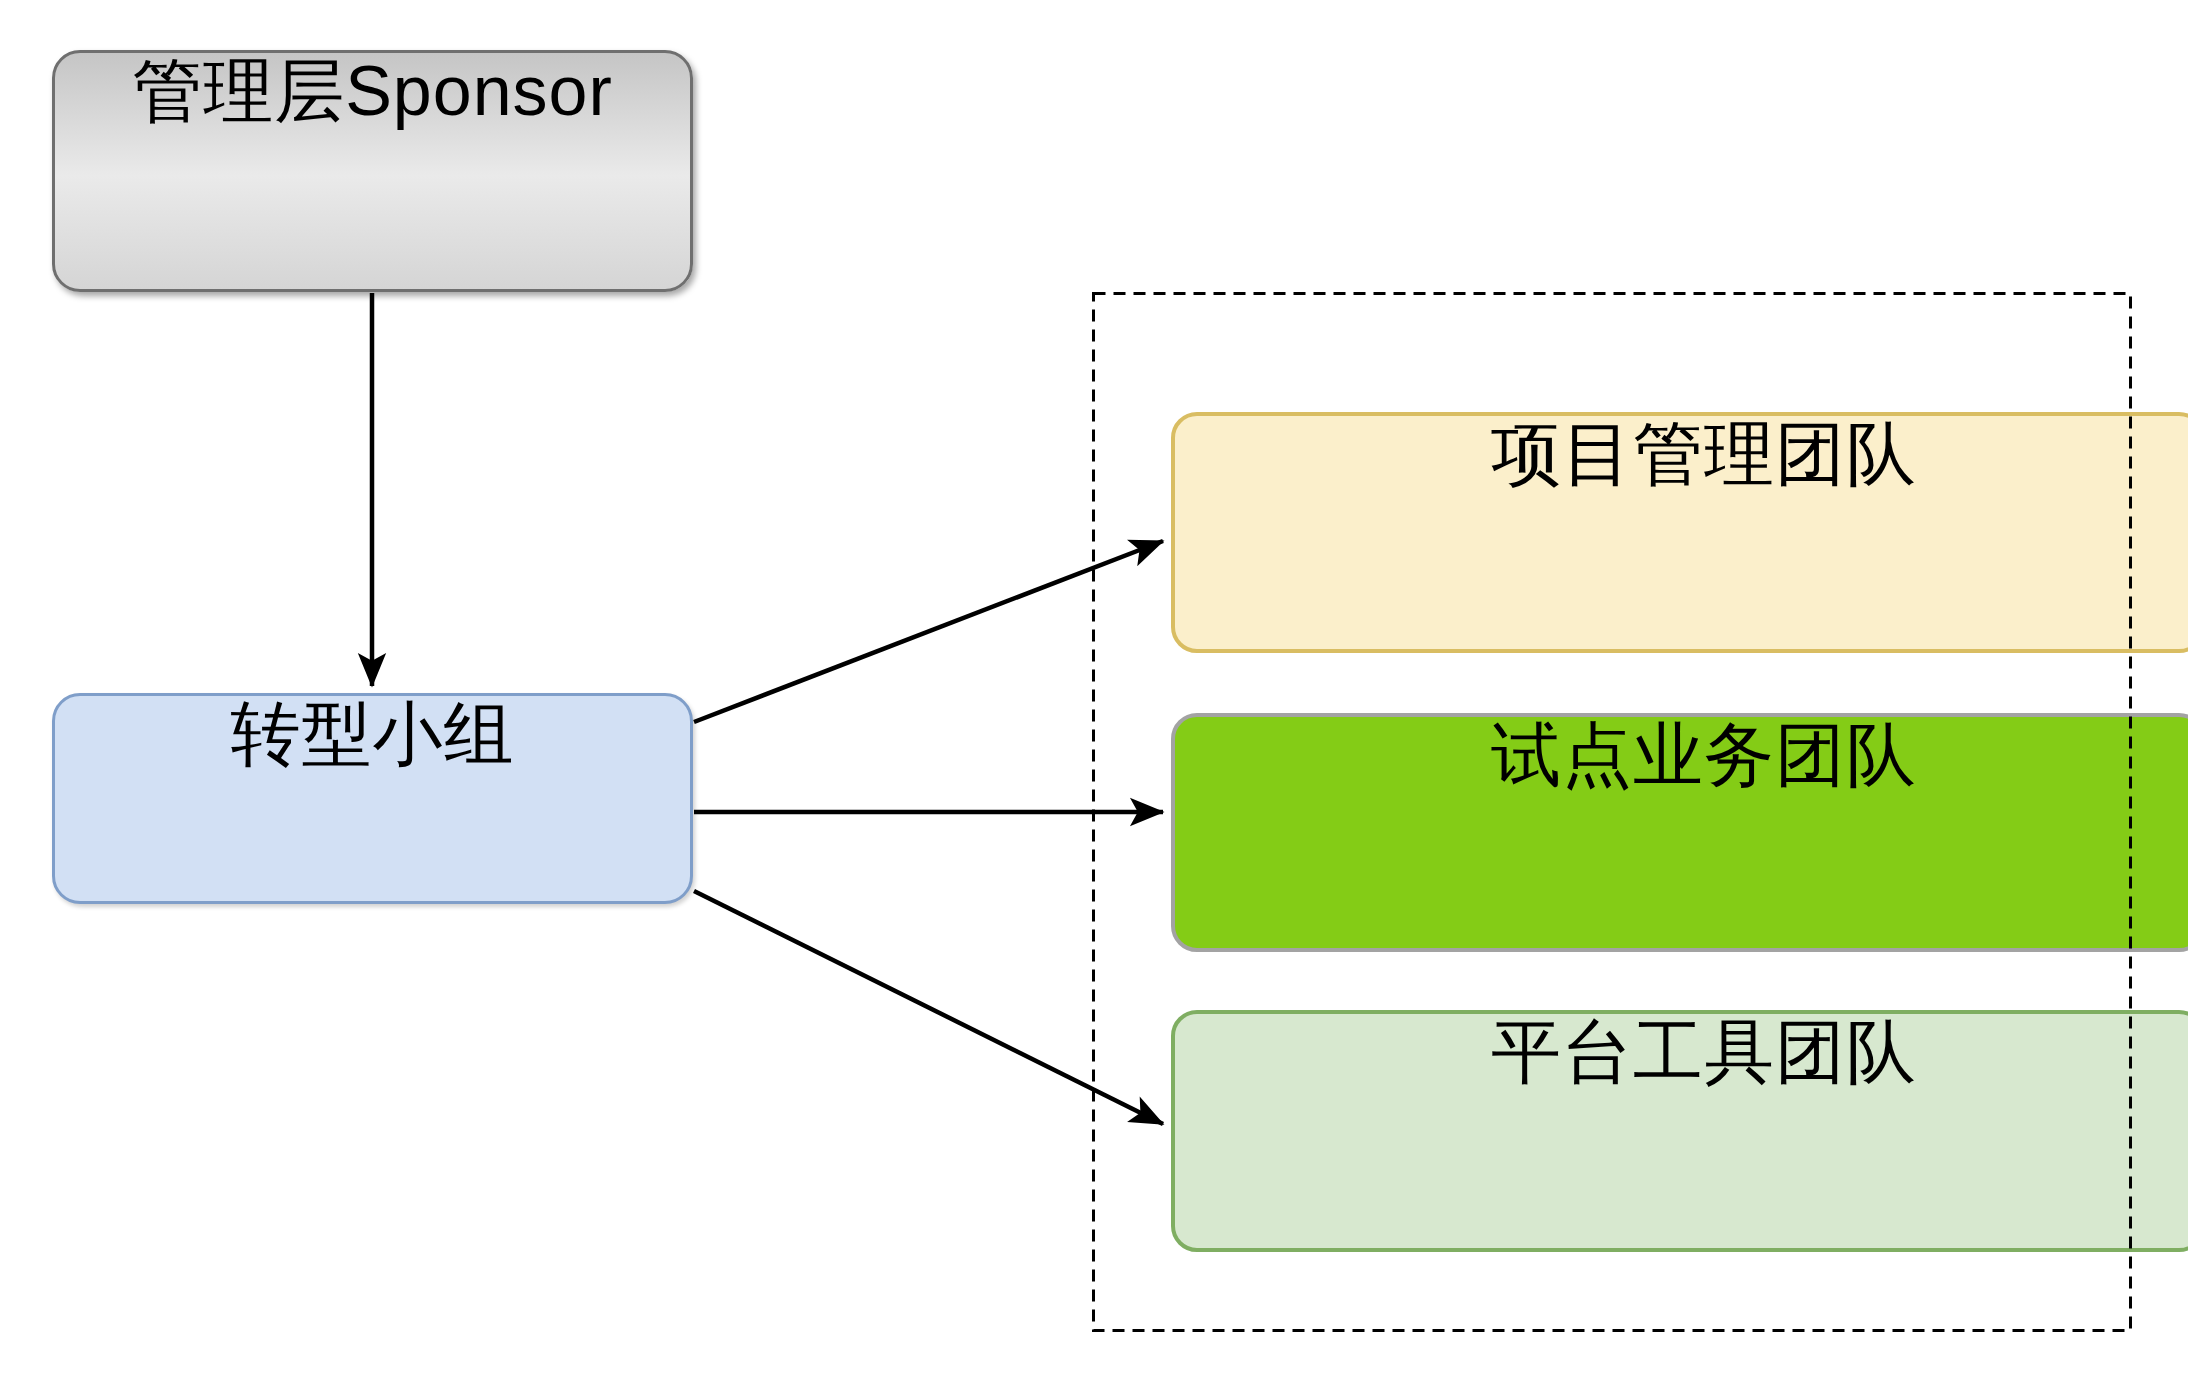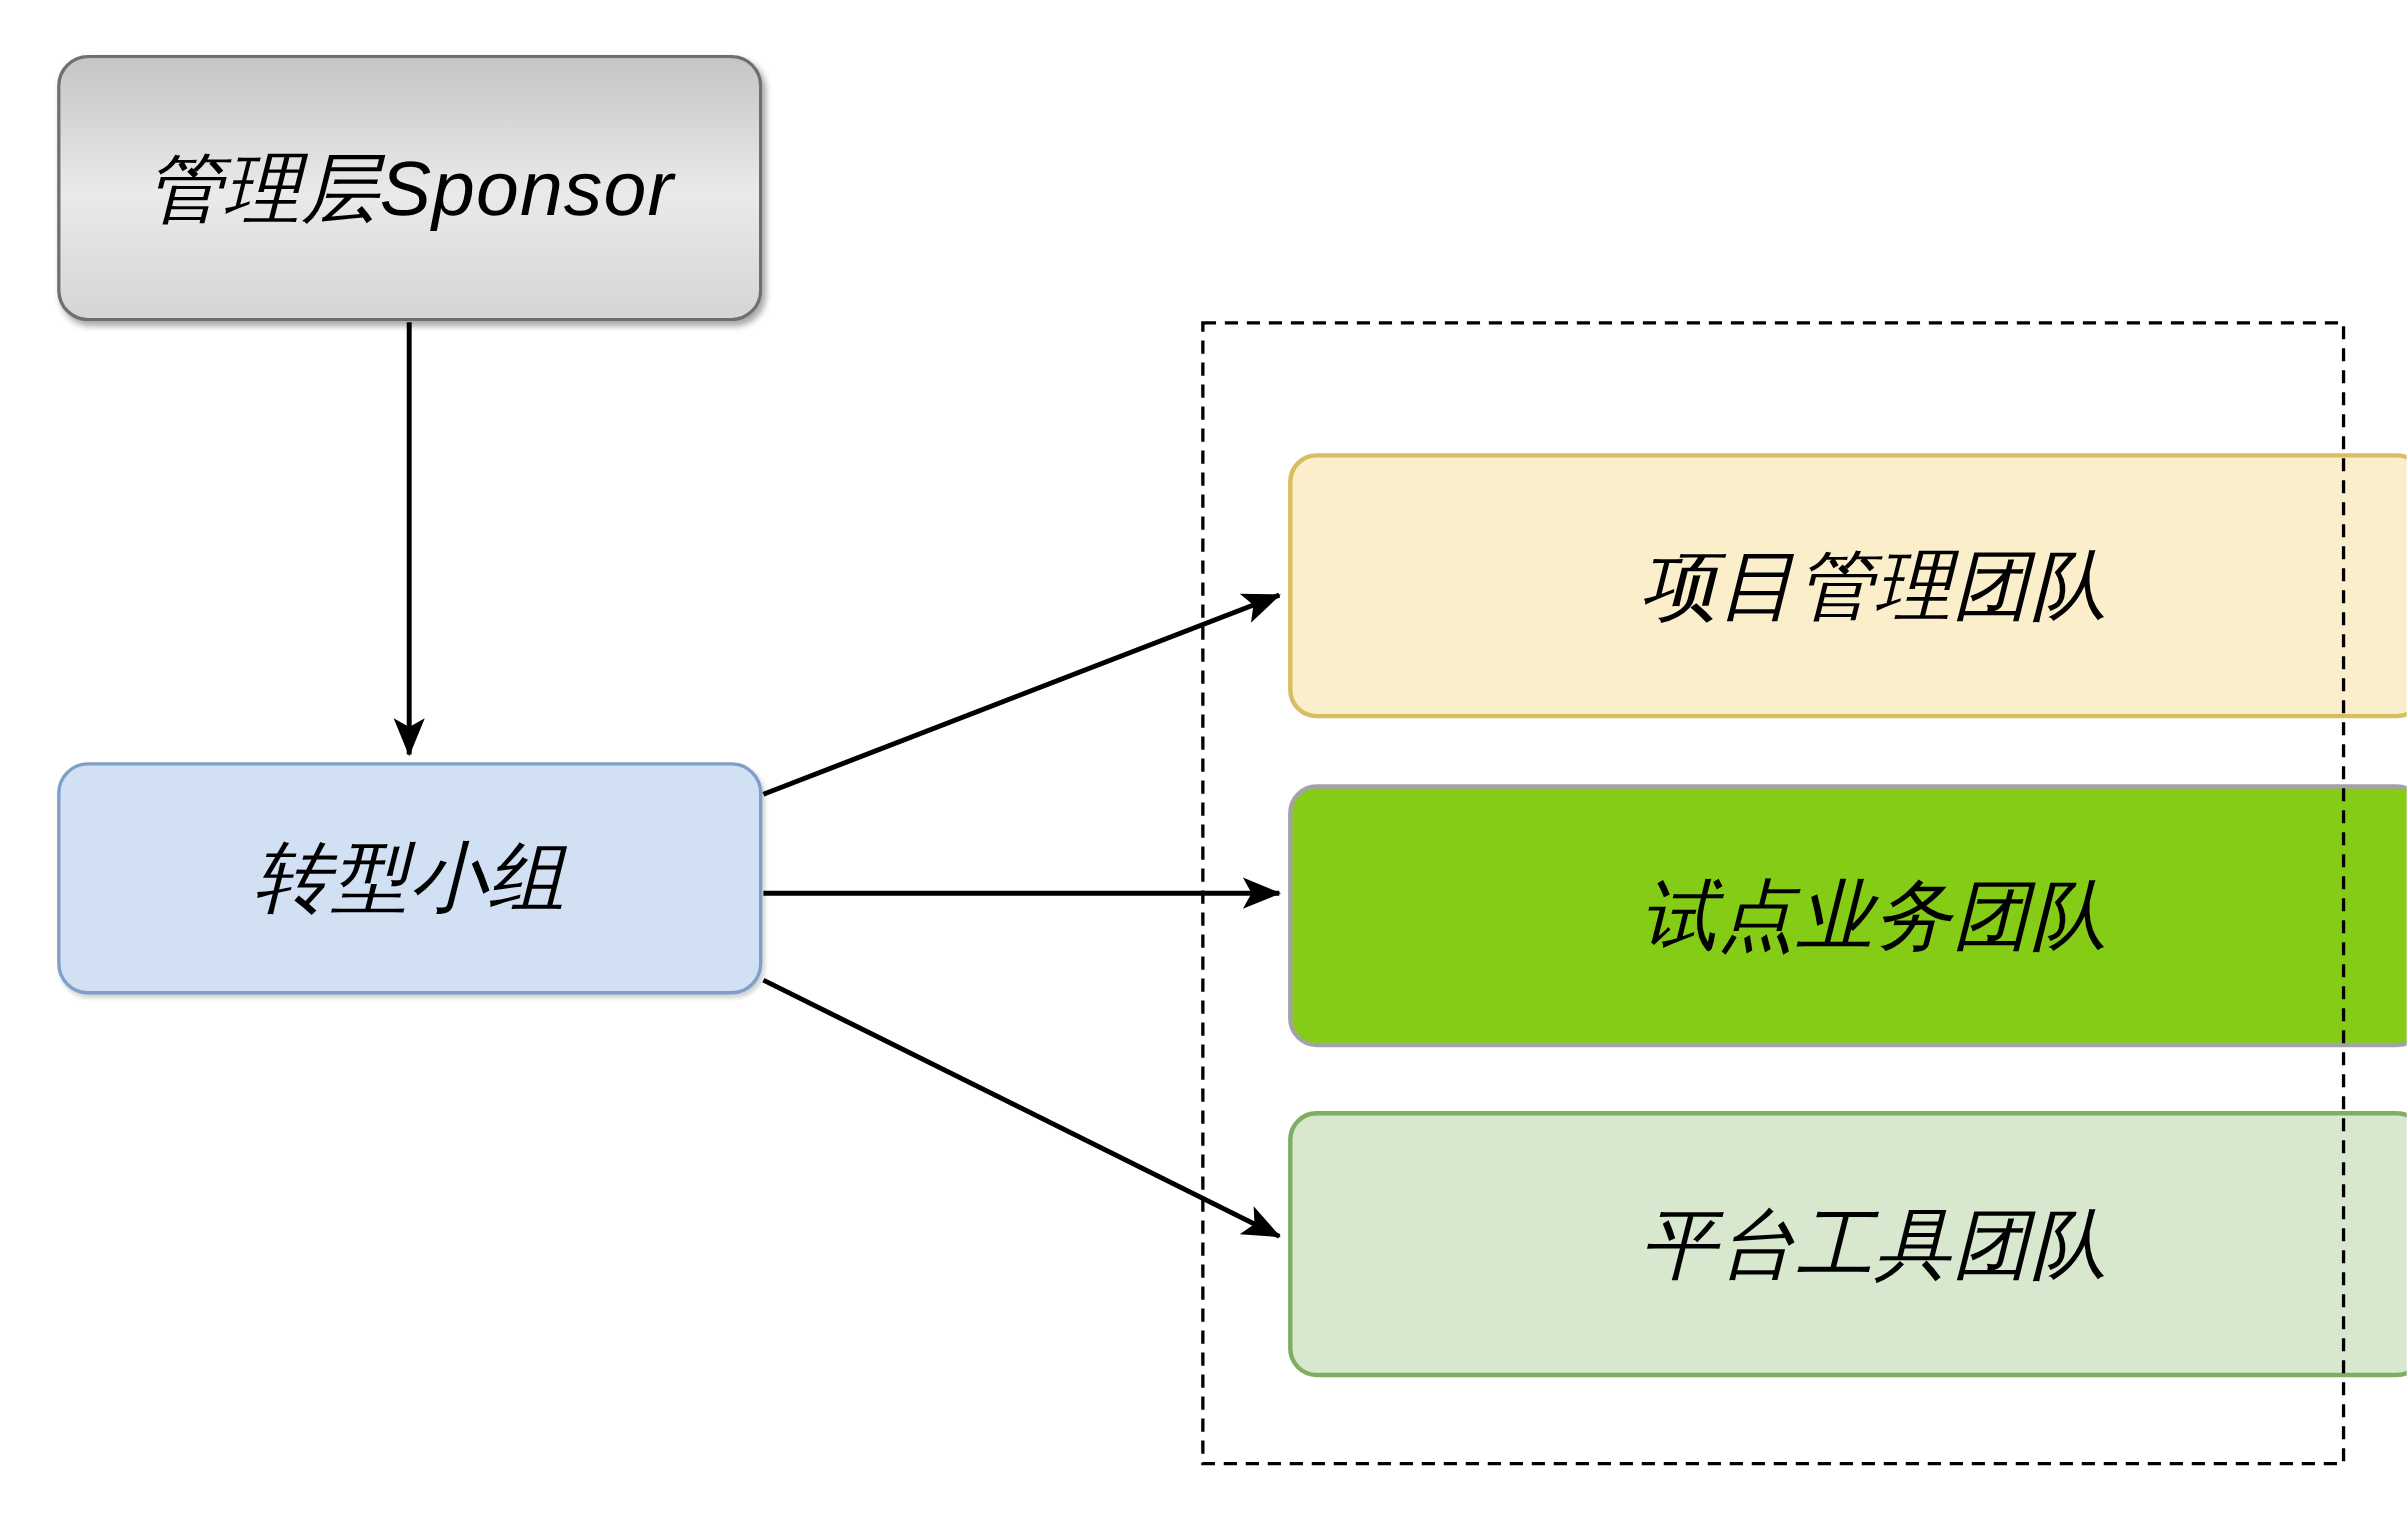--- a/index.html
+++ b/index.html
@@ -8,28 +8,27 @@
     width: 2188px;
     height: 1388px;
     background: #ffffff;
     font-family: "Liberation Sans", "DejaVu Sans", sans-serif;
     overflow: hidden;
   }
   .node {
     position: absolute;
     box-sizing: border-box;
     display: flex;
-    align-items: center;
+    align-items: flex-start;
     justify-content: center;
     font-size: 70px;
     line-height: 1.1;
     color: #000000;
     letter-spacing: 1px;
     white-space: nowrap;
-    font-style: italic;
   }
   .node--sponsor {
     left: 52px; top: 50px; width: 641px; height: 242px;
     border: 3px solid #6f6f6f;
     border-radius: 28px;
     background: linear-gradient(180deg, #c5c5c5 0%, #eaeaea 52%, #d5d5d5 100%);
     box-shadow: 3px 4px 6px rgba(0,0,0,0.35);
   }
   .node--transformation {
     left: 52px; top: 693px; width: 641px; height: 211px;

